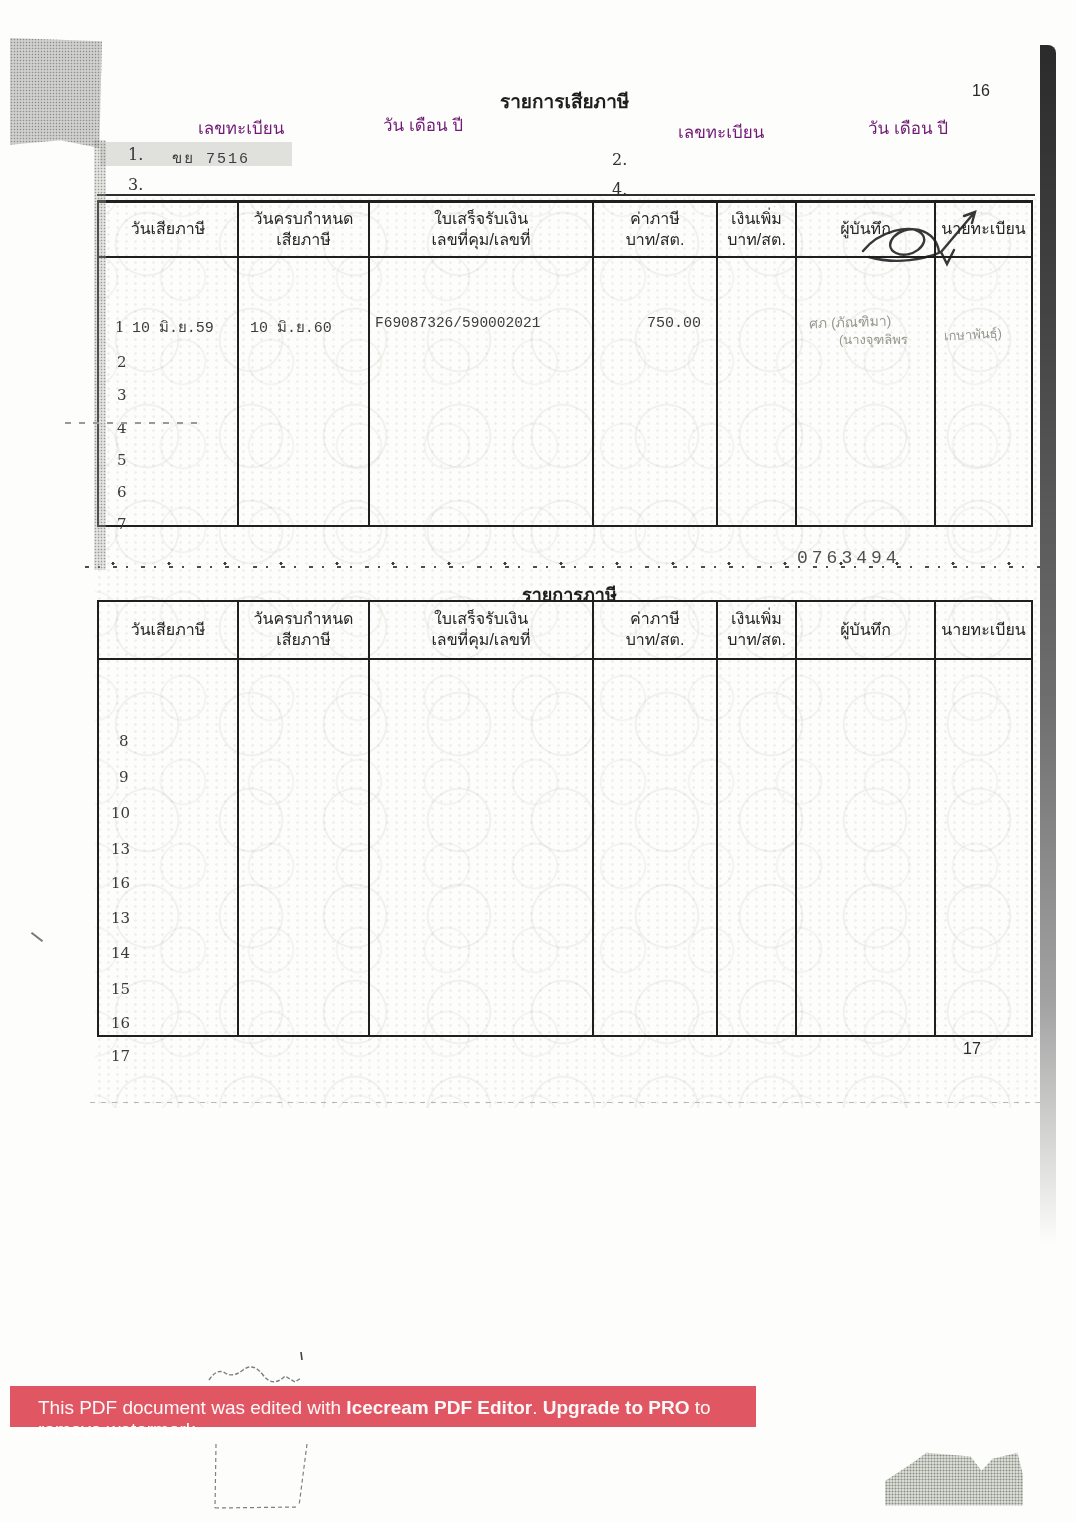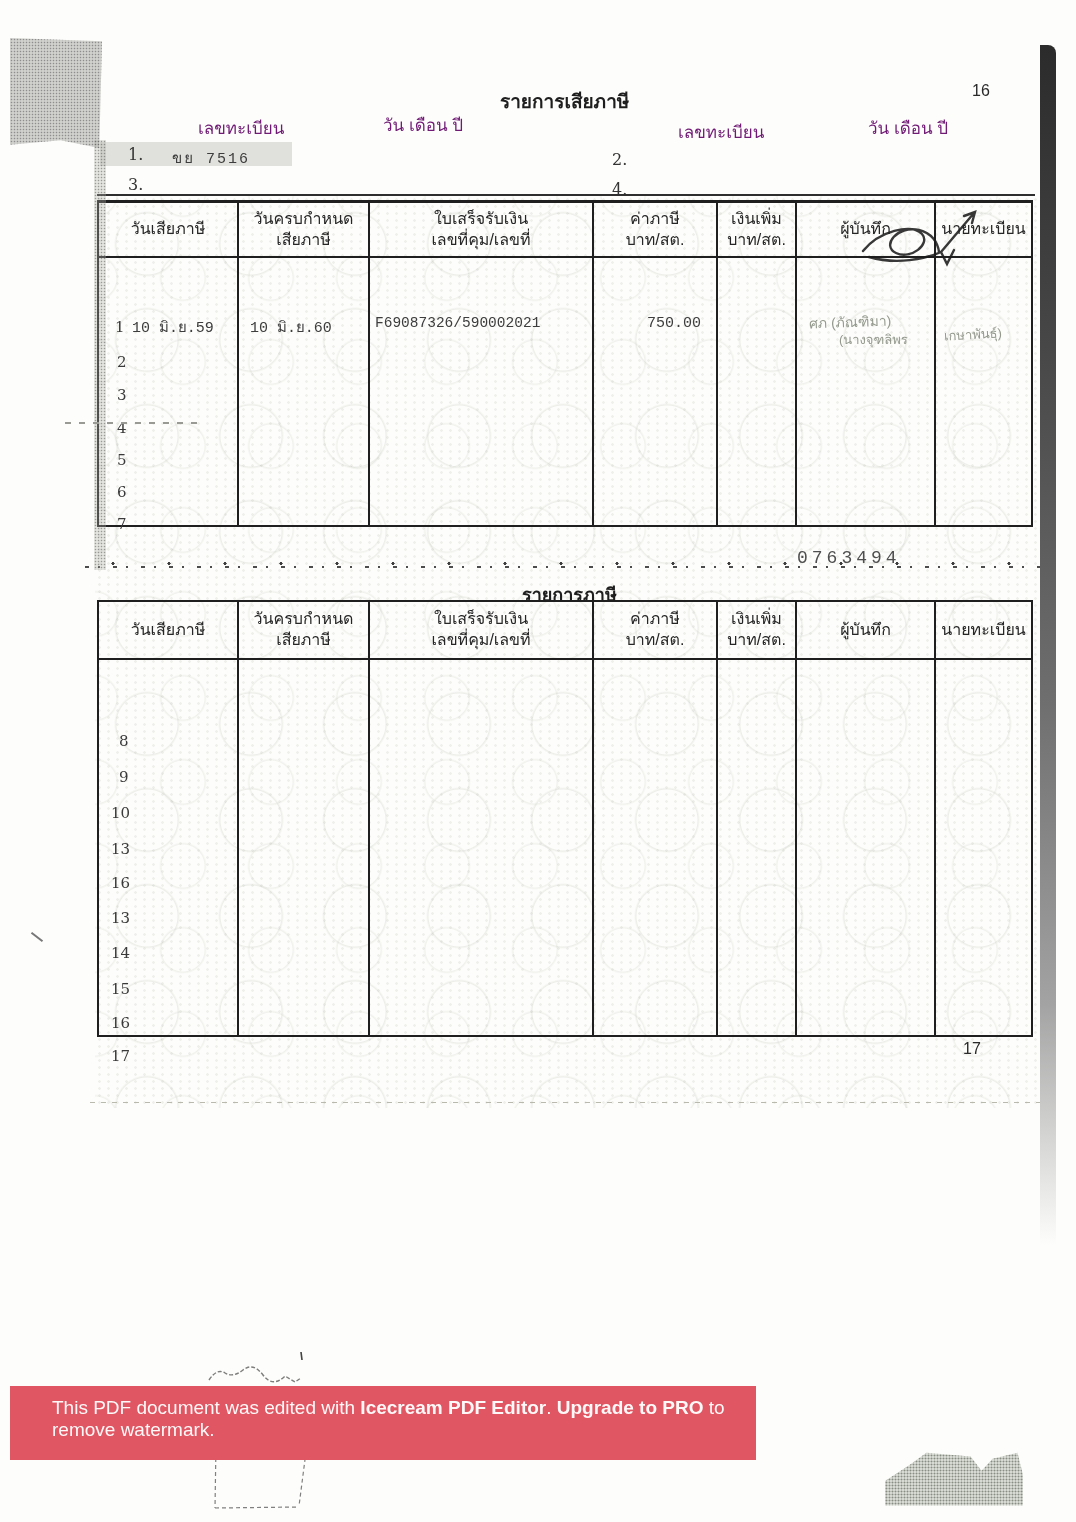--- a/index.html
+++ b/index.html
@@ -35,22 +35,22 @@
   .tbl .bcol{border-right:2px solid #1f1f1f;}
   .tbl .bcol.last{border-right:none;}
 
   .stamp{color:#8b9184;opacity:.92;font-size:14px;white-space:nowrap;}
 
   .perf{height:2px;background:repeating-linear-gradient(90deg,#4c4c4c 0 4px,transparent 4px 13px,
         #4c4c4c 13px 15px,transparent 15px 28px);z-index:1;}
   .perfdots{height:5px;background:radial-gradient(circle, #3e3e3e 1.4px, transparent 1.8px);
         background-size:56px 5px;z-index:1;}
 
-  .wm-bar{position:absolute;left:10px;top:1386px;width:746px;height:74px;background:#e05663;
-          z-index:5;color:rgba(255,255,255,.96);font-size:19px;padding:11px 0 0 42px;
+  .wm-bar{position:absolute;left:10px;top:1386px;width:746px;height:41px;background:#e05663;
+          z-index:5;color:rgba(255,255,255,.96);font-size:19px;padding:11px 0 0 28px;
           box-sizing:border-box;font-family:"Liberation Sans",sans-serif;}
   .wm-bar b{font-weight:bold;}
 
   .edgeband{position:absolute;left:1040px;top:45px;width:16px;height:1200px;z-index:3;
      background:linear-gradient(180deg,#2b2b2b 0%,#474747 25%,#6f6f6f 55%,#a3a3a3 80%,rgba(195,195,195,0) 100%);
      border-top-right-radius:8px;}
   .blob{position:absolute;left:885px;top:1448px;width:138px;height:58px;z-index:4;
      background-color:rgba(128,138,118,.30);
      background-image:radial-gradient(circle, rgba(60,66,52,.5) .7px, transparent 1.2px);
      background-size:3px 3px;

